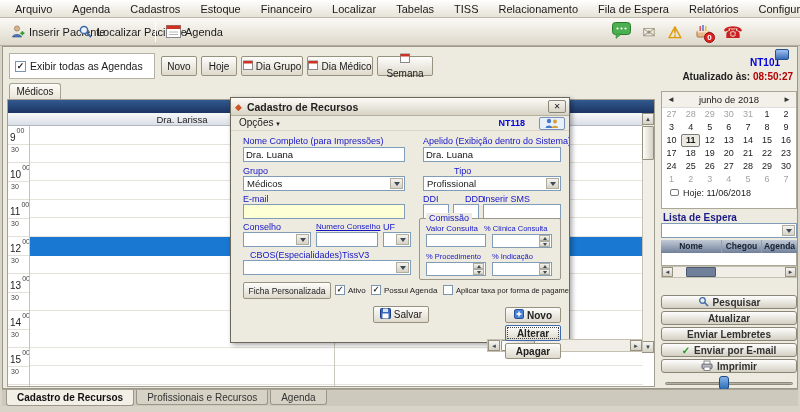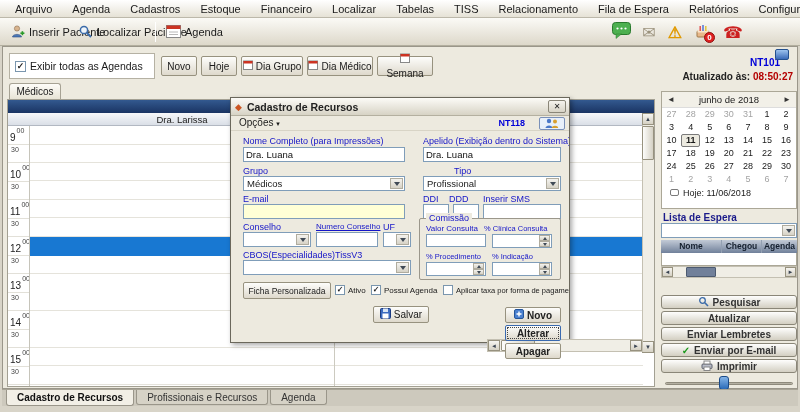--- a/index.html
+++ b/index.html
@@ -438,21 +438,21 @@
     <div class="combo" style="left:192px;top:78px;width:138px;">
       <span class="ctext">Profissional</span>
       <div class="carrow">
           <div class="tri-d"></div>
         </div>
     </div>
 
     <span class="lbl" style="left:12px;top:96px;">E-mail</span>
     <input class="tb" style="left: 12px; top: 106px; width: 162px; background: rgb(255, 255, 214);">
     <span class="lbl" style="left:192px;top:96px;">DDI</span>
-    <span class="lbl" style="left:206px;top:96px;padding-left:12px;">DDD</span>
+    <span class="lbl" style="left:222px;top:96px;padding-left:12px;">DDD</span>
     <span class="lbl" style="left:252px;top:96px;">Inserir SMS</span>
     <input class="tb" style="left: 192px; top: 106px; width: 26px;">
     <input class="tb" style="left: 222px; top: 106px; width: 26px;">
     <input class="tb" style="left: 252px; top: 106px; width: 78px;">
 
     <span class="lbl" style="left:12px;top:124px;">Conselho</span>
     <div class="combo" style="left:12px;top:134px;width:68px;">
       <div class="carrow">
           <div class="tri-d"></div>
         </div>
@@ -498,21 +498,21 @@
             <div>
               <span class="tri-u"></span>
             </div>
             <div>
               <span class="tri-d2"></span>
             </div>
           </div>
       </div>
     </div>
 
-    <span class="lbl" style="left:12px;top:152px;">CBOS(Especialidades)TissV3</span>
+    <span class="lbl" style="left:19px;top:152px;">CBOS(Especialidades)TissV3</span>
     <div class="combo" style="left:12px;top:162px;width:168px;">
       <div class="carrow">
           <div class="tri-d"></div>
         </div>
     </div>
 
     <div class="btn" style="position:absolute;left:12px;top:184px;width:88px;height:17px;font-size:8.5px;">
         <span>Ficha Personalizada</span>
       </div>
     <div class="chkrow" style="left:104px;top:187px;">

